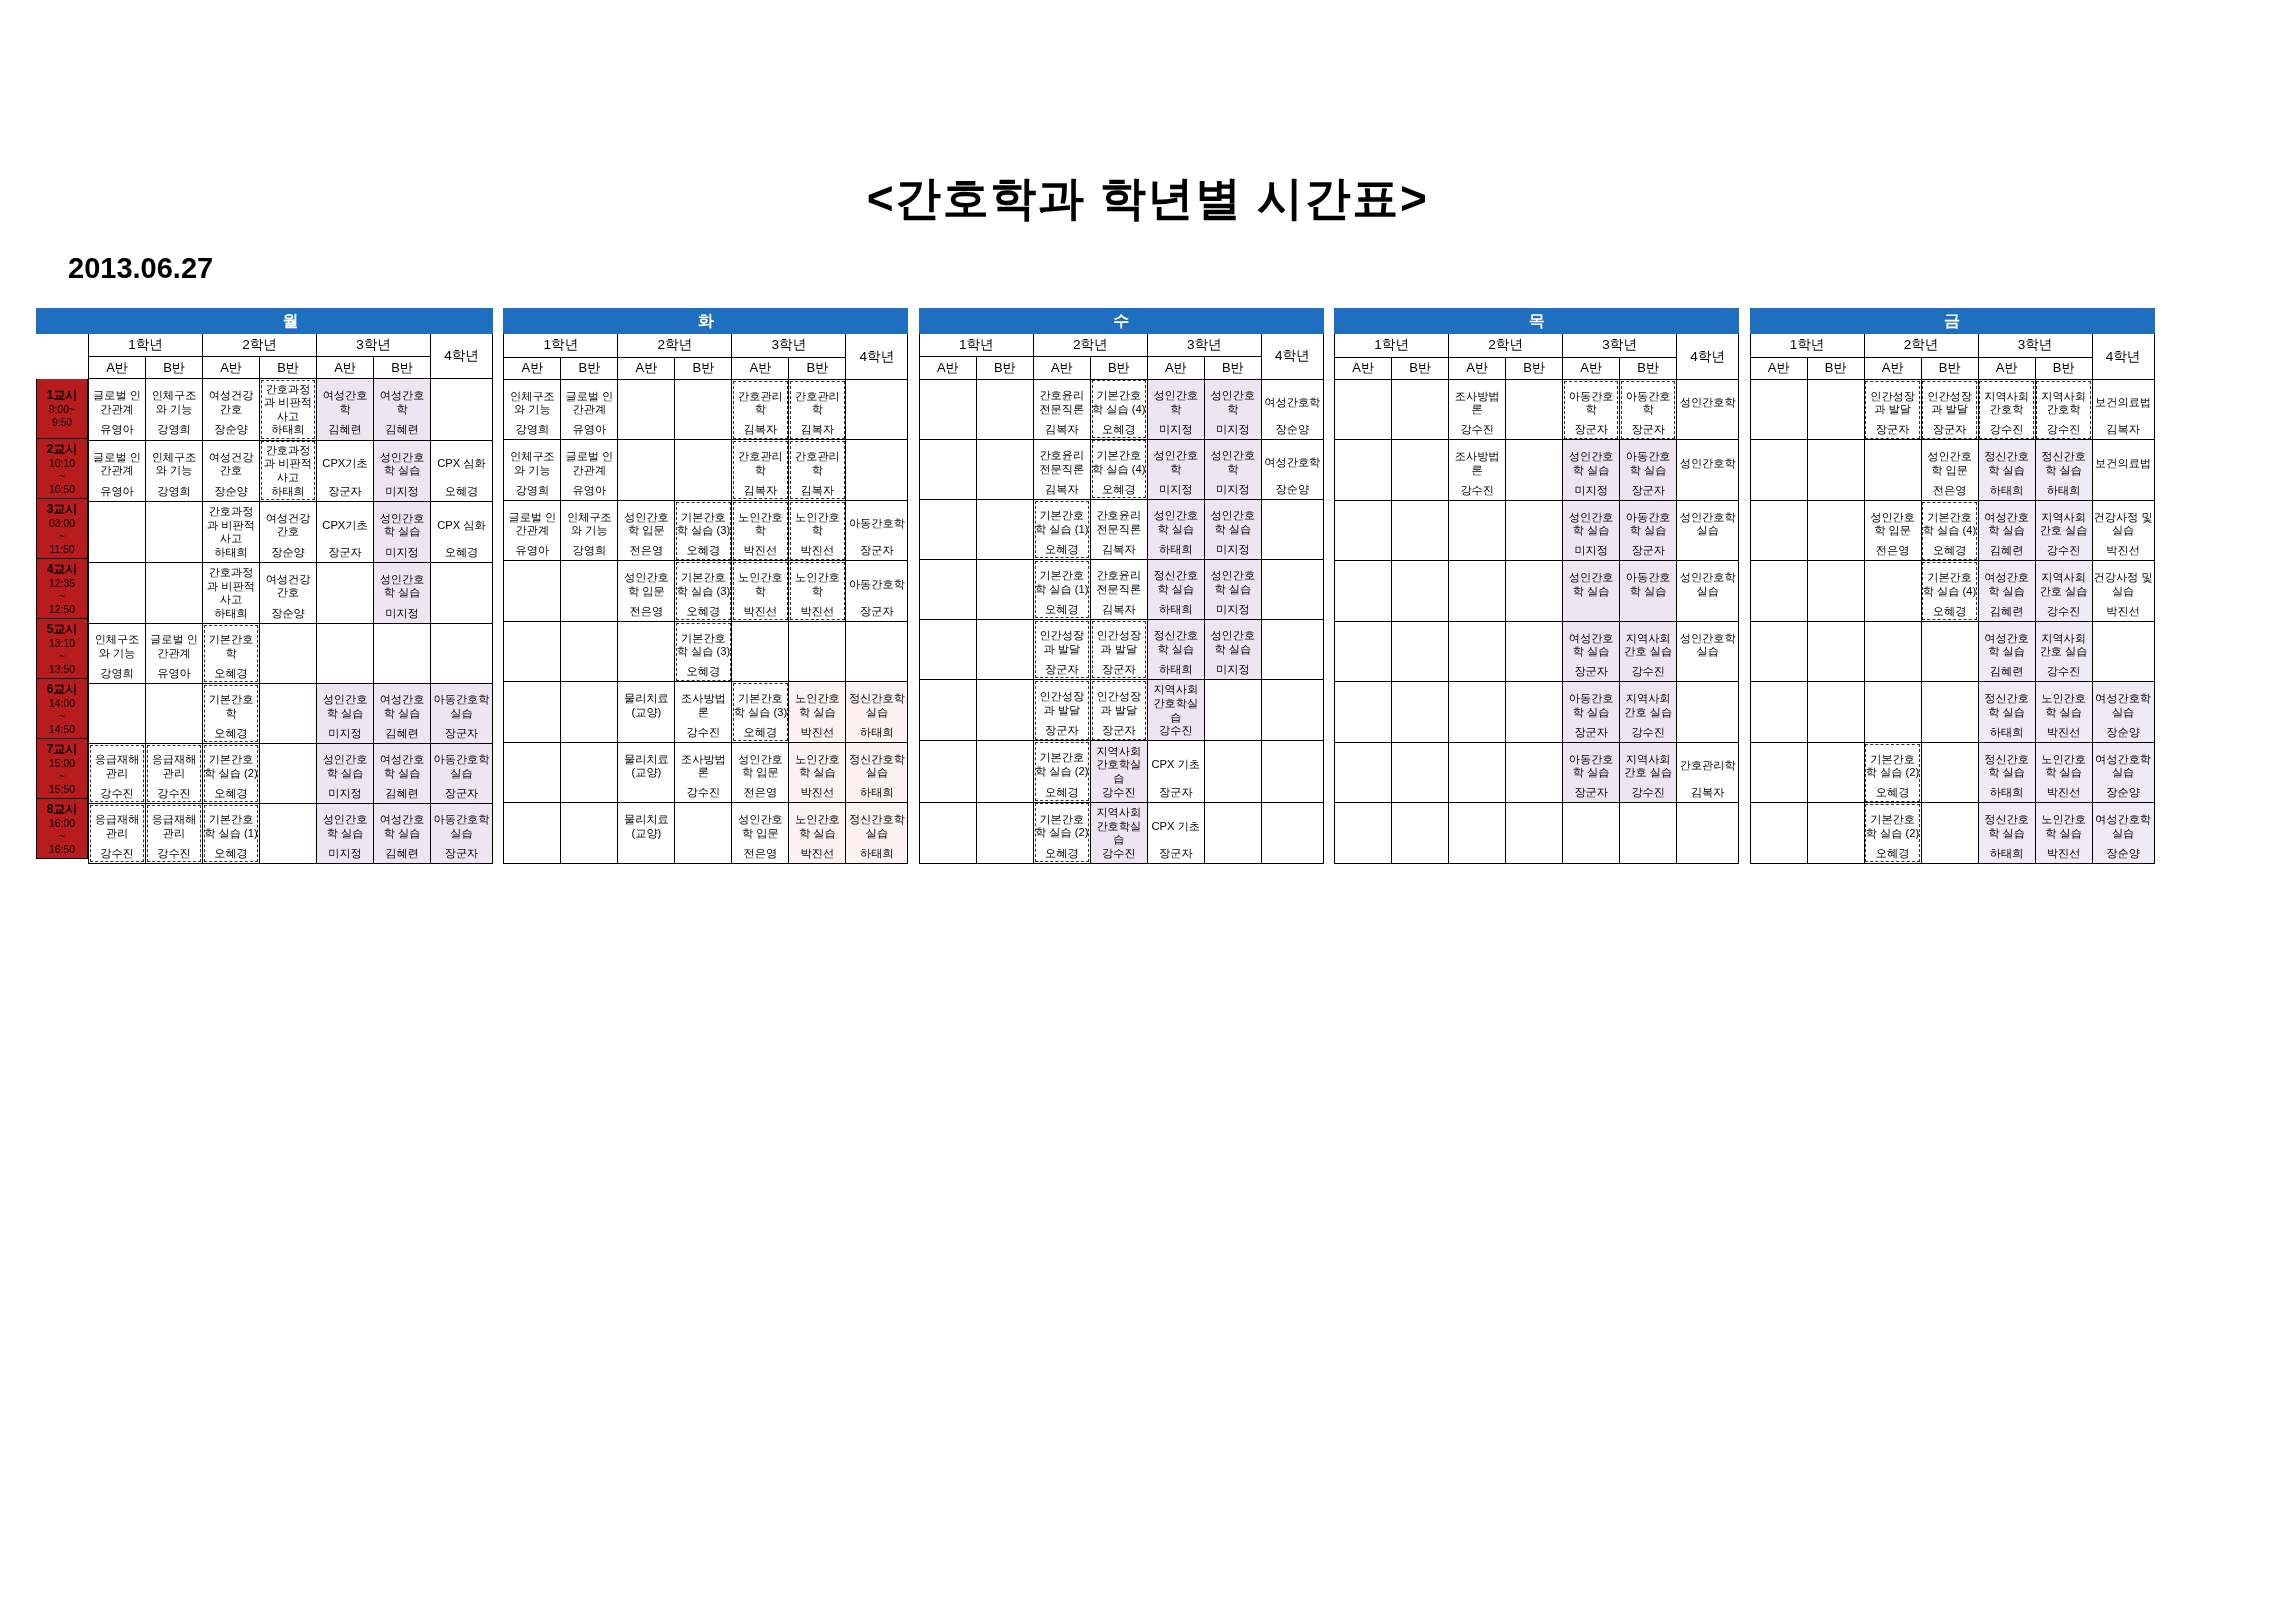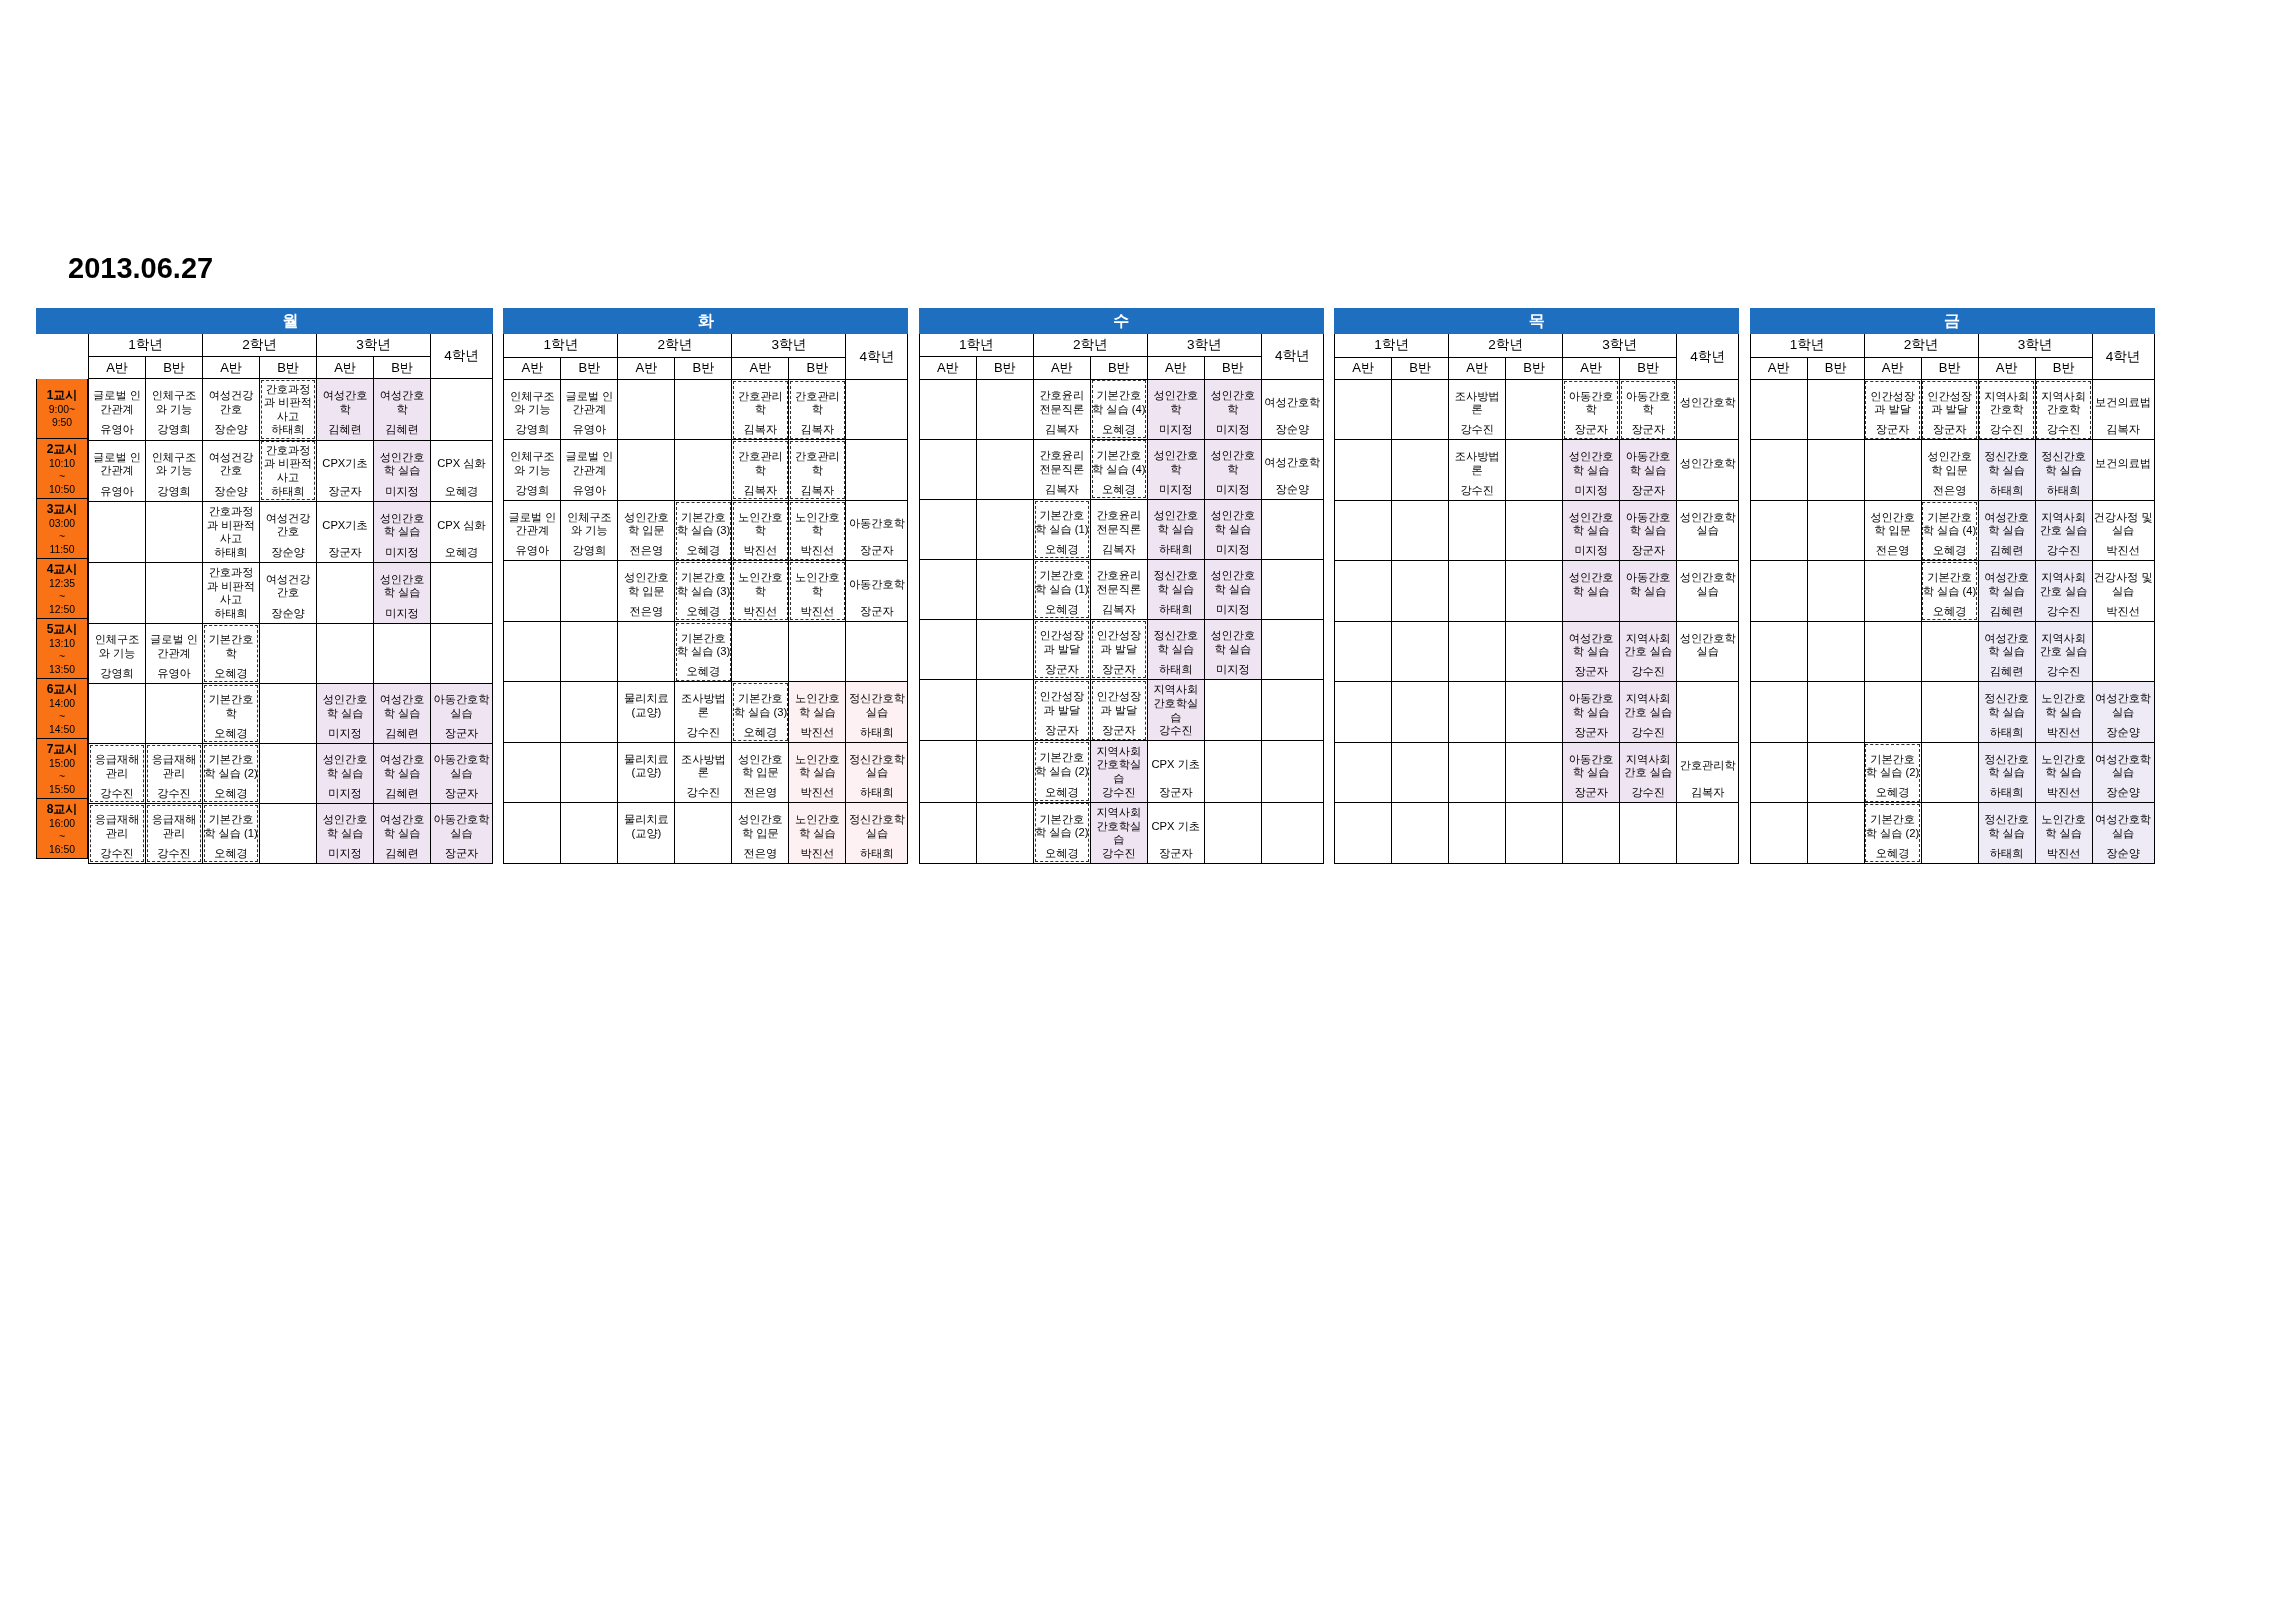--- a/index.html
+++ b/index.html
@@ -18,21 +18,21 @@
     position:absolute;top:252px;left:68px;font-size:29px;font-weight:bold;
   }
   .grid{
     position:absolute;top:308px;left:36px;
     display:flex;align-items:flex-start;
   }
   table{border-collapse:collapse;}
   td,th{border:0.8px solid #000;padding:0;vertical-align:middle;text-align:center;}
 
   
-  .timecol td{width:50px;background:#f97316;font-size:12px;line-height:1.25;font-weight:bold;}
+  .timecol td{width:50px;background:#b91c1c;font-size:12px;line-height:1.25;font-weight:bold;}
   .timecol td.hdr{background:#1f6fc0;border-color:#1f6fc0;}
   .timecol td.blank{background:#ffffff;border:0.8px solid #fff;}
   .timecol .n{font-size:12px;}
   .timecol .t{font-size:10.4px;font-weight:normal;}
 
   
   .dayblock{margin-right:10.4px;}
   .dayblock:last-child{margin-right:0;}
   .dayhdr{
     background:#1f6fc0;color:#fff;font-size:16px;font-weight:bold;height:24px;
@@ -49,20 +49,21 @@
   .vio{background:#efe4f2;}
   .pink{background:#fdf1f4;}
   .lav{background:#eeeaf6;}
   .dash{position:absolute;left:0.8px;top:0.8px;right:0.8px;bottom:0.8px;border:1.6px dashed #333;pointer-events:none;}
 </style>
 </head>
 <body>
 
 <div class="page">
 
+  <div class="title">&lt;간호학과 학년별 시간표&gt;</div>
   <div class="date">2013.06.27</div>
 
   <div class="grid">
 
     <table class="timecol">
       <tbody id="timecol-body">
           <tr>
             <td class="hdr" style="height: 24px;">&nbsp;</td>
           </tr>
           <tr>

